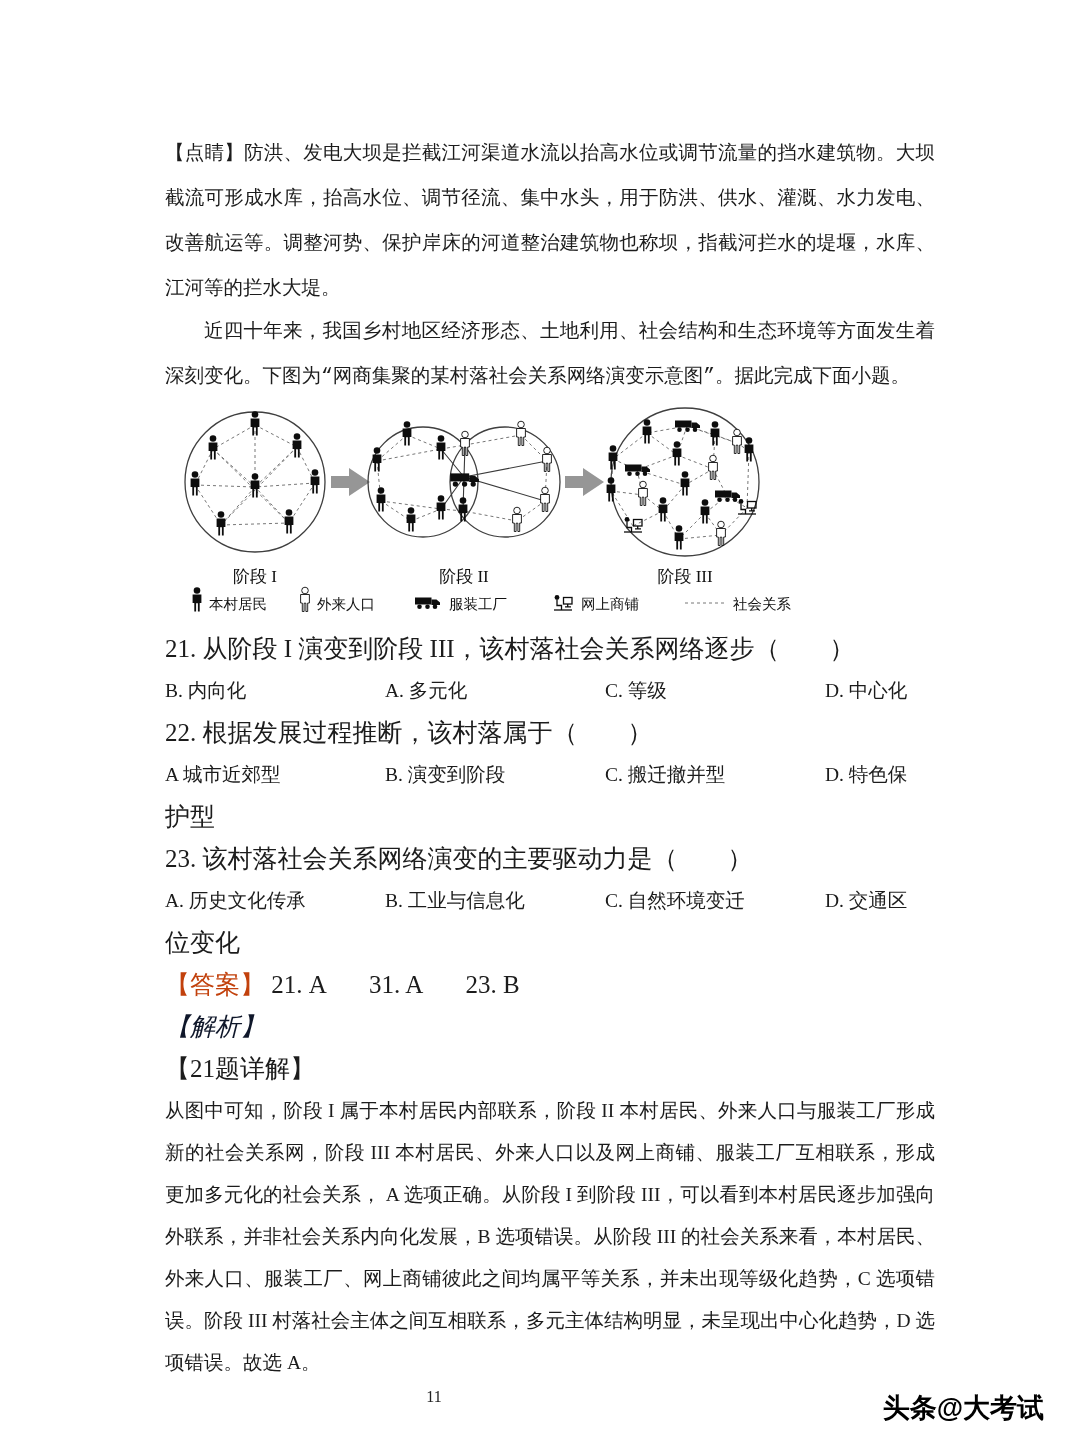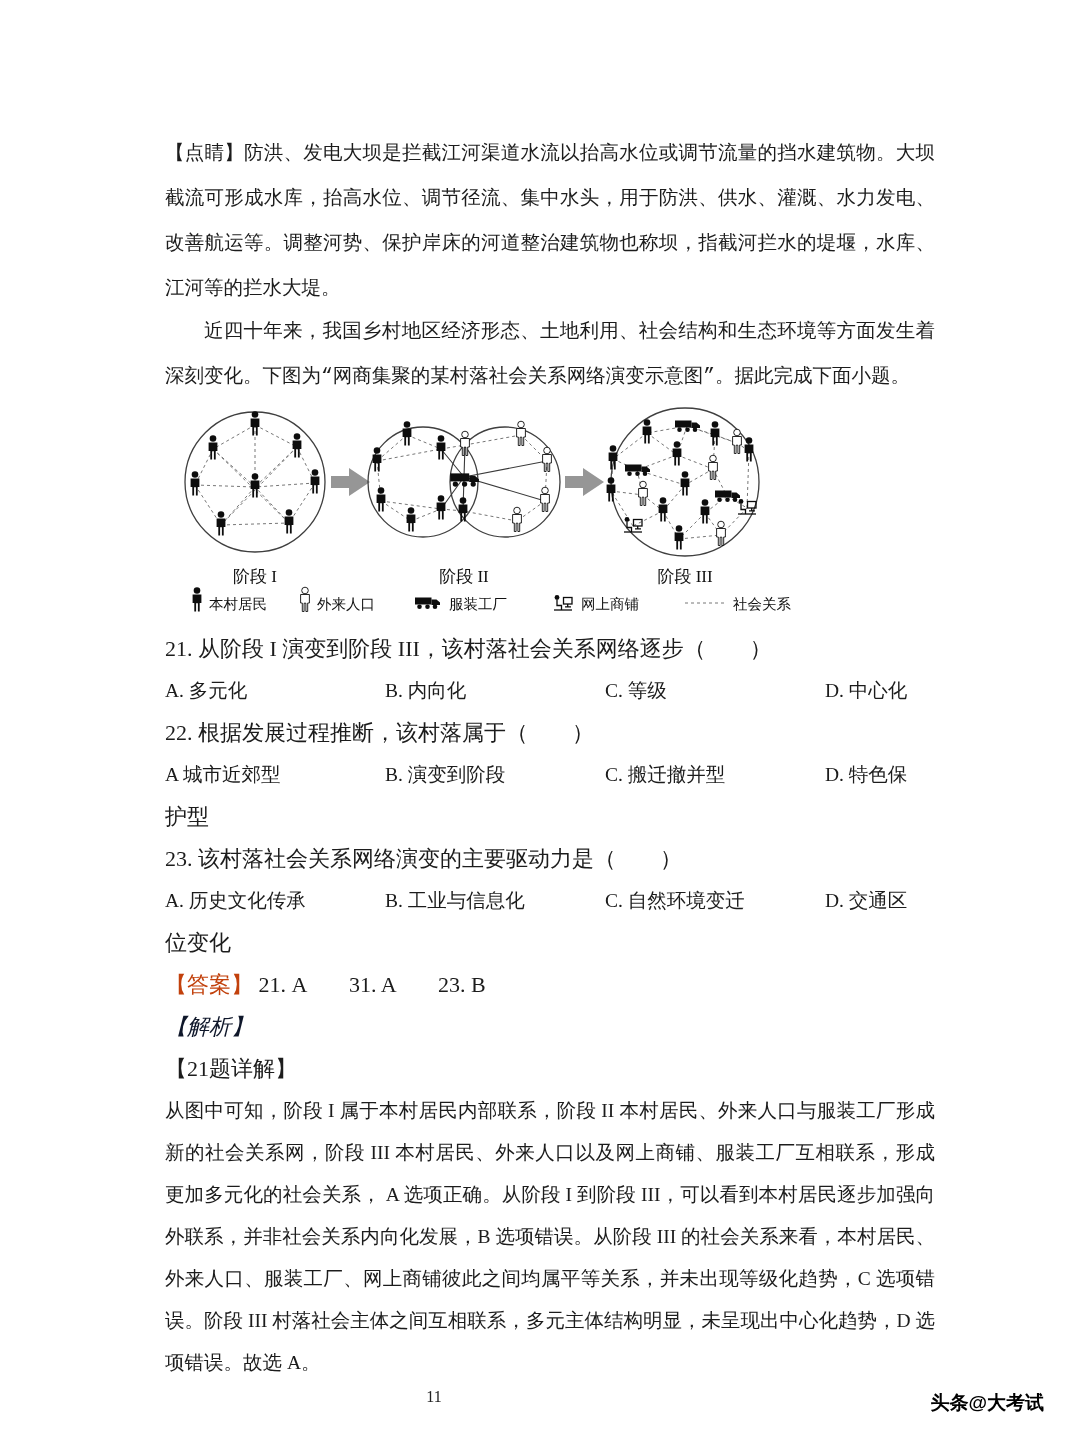--- a/index.html
+++ b/index.html
@@ -7,21 +7,21 @@
   body {
     position: relative;
     background: #ffffff;
     color: #1c1c1c;
     font-family: "Liberation Serif", "DejaVu Serif", serif;
     overflow: hidden;
   }
   .content { position: absolute; left: 165px; top: 130px; width: 770px; }
   .para { font-size: 19.5px; line-height: 45px; text-align: justify; }
   .indent { text-indent: 2em; font-family: Liberation Mono, monospace; }
-  .qa-line { font-size: 22px; line-height: 42px; }
+  .qa-line { font-size: 25px; line-height: 42px; }
   .opt-row {
     display: grid;
     grid-template-columns: 220px 220px 220px 1fr;
     font-size: 19.5px;
     line-height: 42px;
   }
   .explain { font-size: 19.5px; line-height: 42px; text-align: justify; }
   .ans-item { margin-right: 36px; }
   .diagram { display: block; margin: 6px 0 0 0; }
   svg text { font-family: "Liberation Serif", "DejaVu Serif", serif; fill: #111; }
@@ -30,21 +30,21 @@
   .ring { fill: none; stroke: #3f3f3f; stroke-width: 1.3; }
   .net { fill: none; stroke: #666; stroke-width: 0.9; stroke-dasharray: 3 3; }
   .net-solid { fill: none; stroke: #3a3a3a; stroke-width: 1.1; }
   .arrow { fill: #969696; }
   .page-number {
     position: absolute; left: 0; top: 1388px; width: 868px;
     text-align: center; font-size: 16px; color: #222;
   }
   .watermark {
     position: absolute; right: 36px; top: 1390px;
-    font-size: 19px; font-weight: bold; color: #000;
+    font-size: 27px; font-weight: bold; color: #000;
     font-family: "Liberation Sans", "DejaVu Sans", sans-serif;
   }
 </style>
 </head>
 <body>
 
 <div class="content">
 
   <p class="para">【点睛】防洪、发电大坝是拦截江河渠道水流以抬高水位或调节流量的挡水建筑物。大坝截流可形成水库，抬高水位、调节径流、集中水头，用于防洪、供水、灌溉、水力发电、改善航运等。调整河势、保护岸床的河道整治建筑物也称坝，指截河拦水的堤堰，水库、江河等的拦水大堤。</p>
 
@@ -168,22 +168,22 @@
       <use href="#shopg" x="398" y="200"></use>
       <text class="legend-label" x="416" y="203">网上商铺</text>
 
       <path class="net" d="M520,197 h42"></path>
       <text class="legend-label" x="568" y="203">社会关系</text>
     </g>
   </svg>
 
   <p class="qa-line">21. 从阶段 I 演变到阶段 III，该村落社会关系网络逐步（　　）</p>
   <div class="opt-row">
+    <span>B. 内向化</span>
     <span>A. 多元化</span>
-    <span>B. 内向化</span>
     <span>C. 等级</span>
     <span>D. 中心化</span>
   </div>
 
   <p class="qa-line">22. 根据发展过程推断，该村落属于（　　）</p>
   <div class="opt-row">
     <span>A 城市近郊型</span>
     <span>B. 演变到阶段</span>
     <span>C. 搬迁撤并型</span>
     <span>D. 特色保</span>

